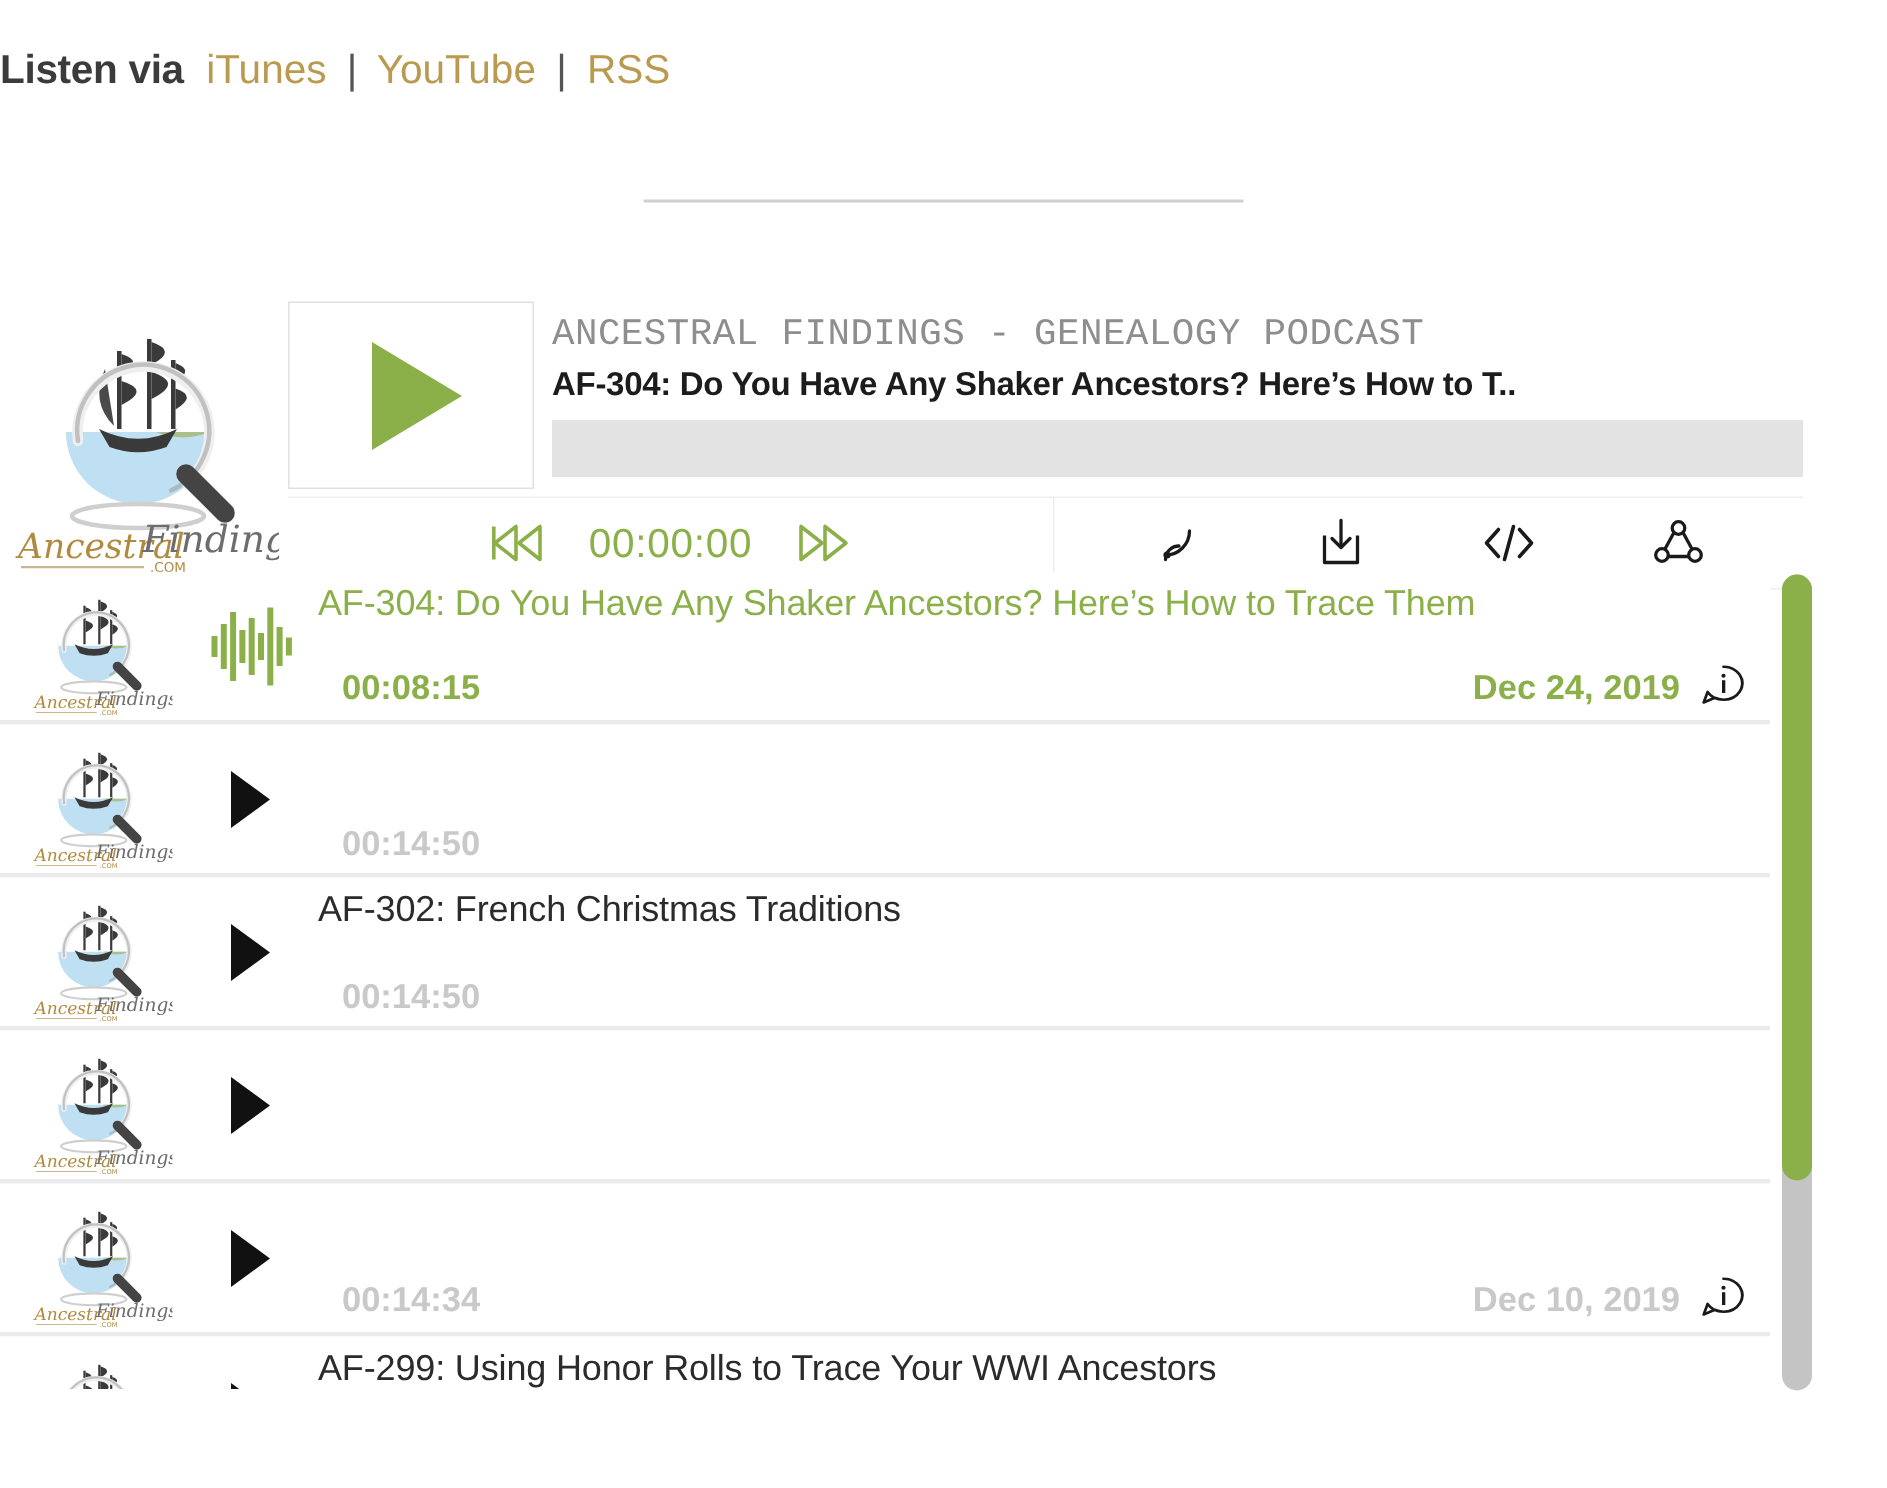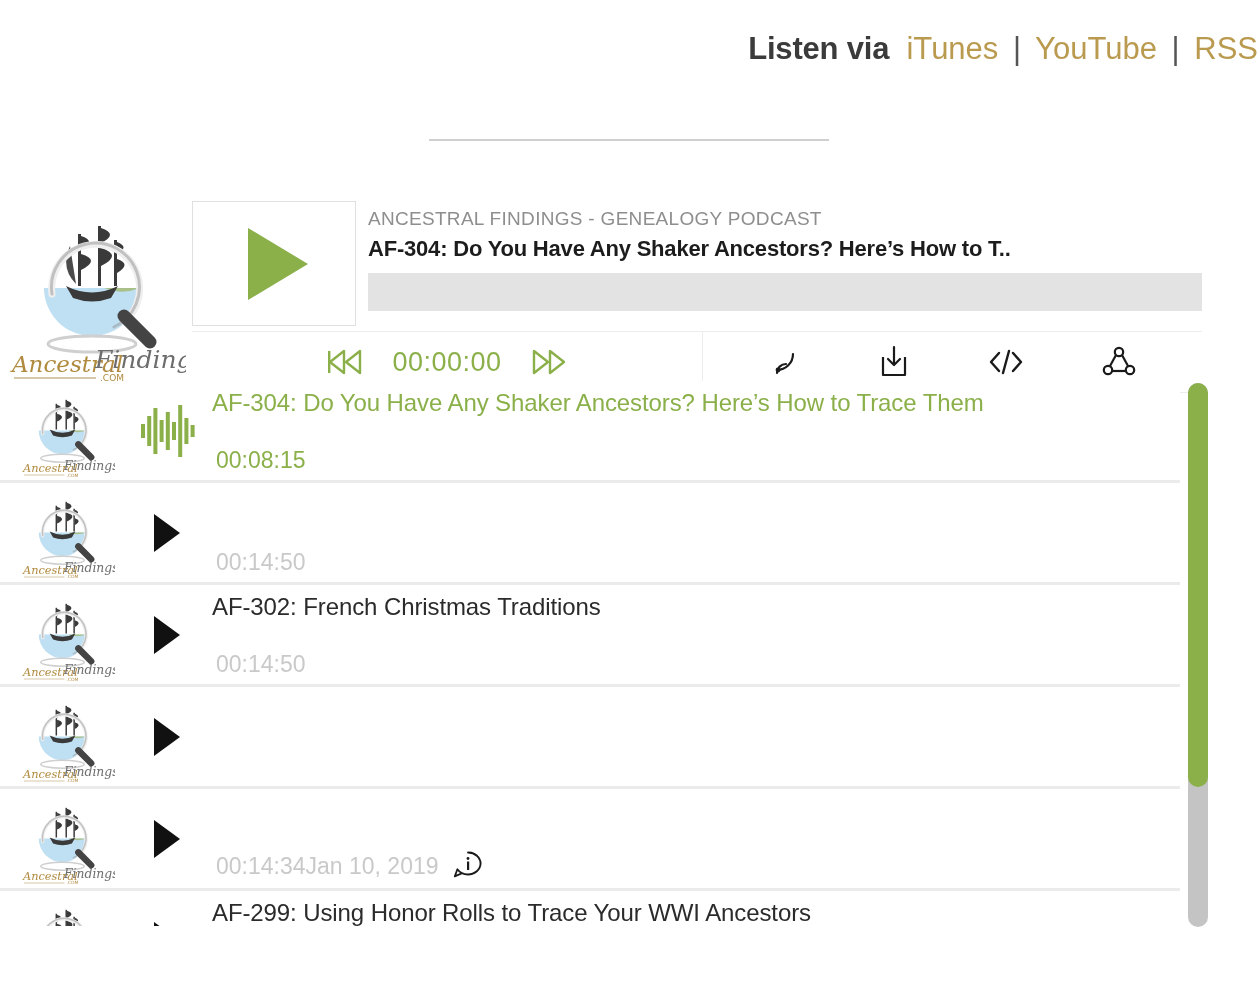--- a/index.html
+++ b/index.html
@@ -11,23 +11,23 @@
     width: 1258px;
     height: 992px;
     font-family: "Liberation Sans", sans-serif;
     color: #333333;
     overflow: hidden;
     position: relative;
   }
 
   
   .listen-header {
-    text-align: right;
+    text-align: left;
     padding-top: 30px;
-    font-size: 31px;
+    font-size: 27px;
     line-height: 1.25;
     white-space: nowrap;
   }
   .listen-label {
     font-weight: bold;
     color: #3b3b3b;
     letter-spacing: -0.2px;
   }
   .listen-link {
     color: #b99a4f;
@@ -94,25 +94,26 @@
     margin-left: 8px;
   }
 
   .meta {
     flex: 1 1 auto;
     padding-left: 12px;
     padding-top: 12px;
     min-width: 0;
   }
   .show-name {
-    font-size: 19px;
+    font-size: 25px;
     color: #8e8e8e;
     letter-spacing: 0.3px;
     white-space: nowrap;
     overflow: hidden;
+    font-family: Liberation Mono, monospace;
   }
   .episode-title {
     font-size: 22px;
     font-weight: bold;
     color: #1c1c1c;
     margin-top: 6px;
     white-space: nowrap;
     overflow: hidden;
     letter-spacing: -0.2px;
   }
@@ -206,27 +207,29 @@
   .row-title {
     font-size: 24px;
     color: #2b2b2b;
     padding-top: 8px;
     white-space: nowrap;
     overflow: hidden;
     letter-spacing: -0.1px;
   }
   .row-foot {
     position: absolute;
-    left: 4px;
+    left: 16px;
     right: 16px;
     bottom: 6px;
     display: flex;
     align-items: center;
+    justify-content: space-between;
     font-size: 23px;
     color: #c9c9c9;
+    font-weight: bold;
   }
   .row-date-wrap {
     display: flex;
     align-items: center;
     gap: 14px;
   }
   .row.active .row-title { color: #8bb04a; }
   .row.active .row-foot  { color: #8bb04a; }
 
   
@@ -412,20 +415,30 @@
             <rect x="35" y="19" width="4" height="18" fill="#8bb04a"></rect>
             <rect x="41.2" y="2" width="4" height="52" fill="#8bb04a"></rect>
             <rect x="47.4" y="15" width="4" height="26" fill="#8bb04a"></rect>
             <rect x="53.6" y="22" width="4" height="12" fill="#8bb04a"></rect>
           </svg>
         </div>
     <div class="row-body">
       <div class="row-title">AF-304: Do You Have Any Shaker Ancestors? Here’s How to Trace Them</div>
       <div class="row-foot">
         <span>00:08:15</span>
+        <span class="row-date-wrap">
+          <span>Dec 24, 2019</span>
+          <span class="icon-btn">
+            <svg width="30" height="32" viewBox="0 0 30 32">
+              <path d="M15 2.5 a12.5 11 0 1 1 -10.6 16.8 l-2.6 7 l7.4 -3.1 a12.5 11 0 0 0 5.8 1.3 a12.5 11 0 0 0 0 -22 z" fill="none" stroke="#1a1a1a" stroke-width="1.8" stroke-linejoin="round"></path>
+              <circle cx="15" cy="8.5" r="1.4" fill="#1a1a1a"></circle>
+              <rect x="14" y="11.5" width="2.2" height="8.5" fill="#1a1a1a"></rect>
+            </svg>
+          </span>
+        </span>
       </div>
     </div>
   </div>
 
   <div class="row">
     <div class="row-thumb">
       <svg width="104" height="92" viewBox="0 0 186 186">
         <path d="M44 92 a48 48 0 0 0 96 0 z" fill="#bfe0f2"></path>
         <path d="M104 92 a48 48 0 0 0 36 0 z" fill="#a9c08a"></path>
         <path d="M66 90 q26 13 52 0 l-7 12 q-19 7 -38 0 z" fill="#3a3a3a"></path>
@@ -549,21 +562,21 @@
         <text x="100" y="185" font-family="'DejaVu Sans', sans-serif" font-size="9" fill="#b08a3e">.COM</text>
       </svg>
     </div>
     <div class="row-ctrl">
           <span class="play-tri-small"></span>
         </div>
     <div class="row-body">
       <div class="row-foot">
         <span>00:14:34</span>
         <span class="row-date-wrap">
-          <span>Jan 10, 2019</span>
+          <span>Dec 10, 2019</span>
           <span class="icon-btn">
             <svg width="30" height="32" viewBox="0 0 30 32">
               <path d="M15 2.5 a12.5 11 0 1 1 -10.6 16.8 l-2.6 7 l7.4 -3.1 a12.5 11 0 0 0 5.8 1.3 a12.5 11 0 0 0 0 -22 z" fill="none" stroke="#1a1a1a" stroke-width="1.8" stroke-linejoin="round"></path>
               <circle cx="15" cy="8.5" r="1.4" fill="#1a1a1a"></circle>
               <rect x="14" y="11.5" width="2.2" height="8.5" fill="#1a1a1a"></rect>
             </svg>
           </span>
         </span>
       </div>
     </div>

